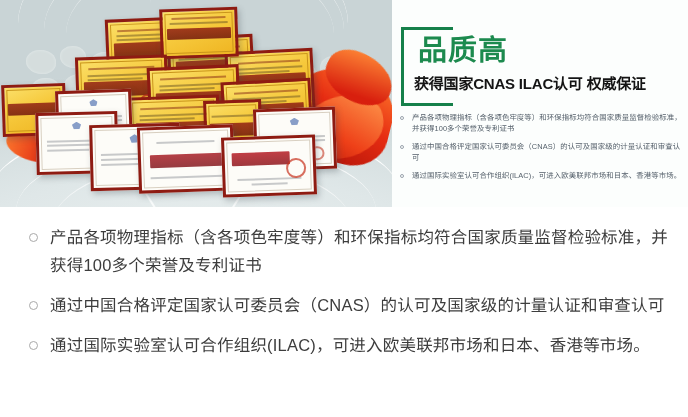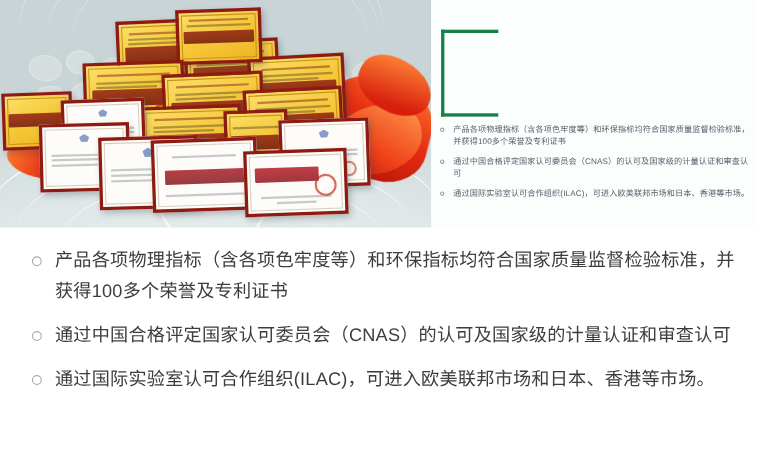--- a/index.html
+++ b/index.html
@@ -467,20 +467,22 @@
         <div class="bigtext" style="top:24%; height:24%; background:linear-gradient(180deg,#b3141d,#8a0d14); opacity:.82; left:8%; right:26%;"></div>
         <div class="smalltext" style="top:72%; left:14%; right:14%;"></div>
         <div class="smalltext" style="top:82%; left:30%; right:30%;"></div>
         <div class="seal" style="right:8%; bottom:26%; width:18%; padding-bottom:18%; border-color:rgba(200,50,30,.7);"></div>
       </div>
 
     </div>
 
     <div class="panel">
       <div class="bracket"></div>
+      <div class="panel-title">品质高</div>
+      <div class="panel-subtitle">获得国家CNAS ILAC认可 权威保证</div>
       <div class="panel-list">
         <div class="panel-item">
           <span class="dot"></span>
           <span>产品各项物理指标（含各项色牢度等）和环保指标均符合国家质量监督检验标准，并获得100多个荣誉及专利证书</span>
         </div>
         <div class="panel-item">
           <span class="dot"></span>
           <span>通过中国合格评定国家认可委员会（CNAS）的认可及国家级的计量认证和审查认可</span>
         </div>
         <div class="panel-item">

